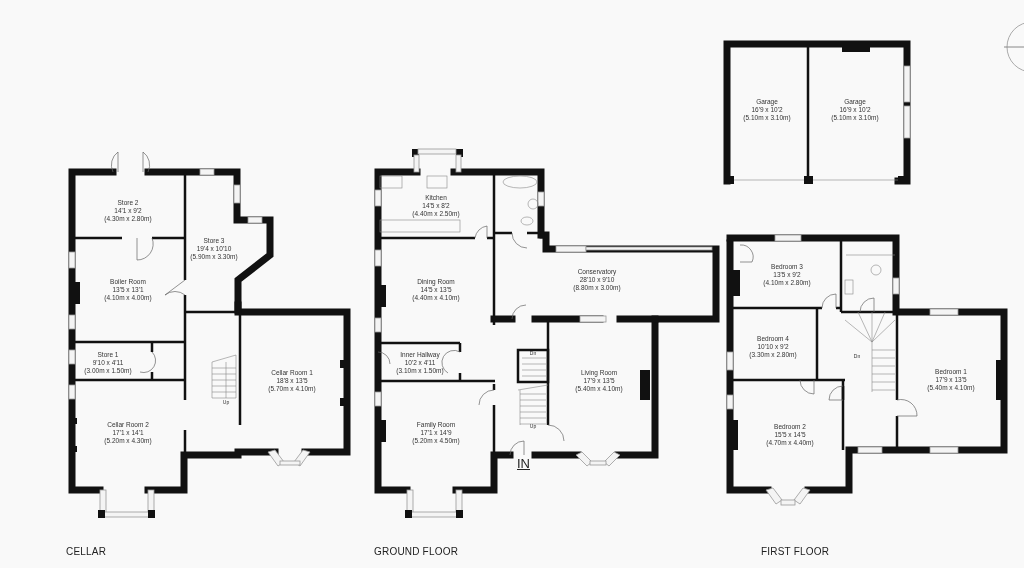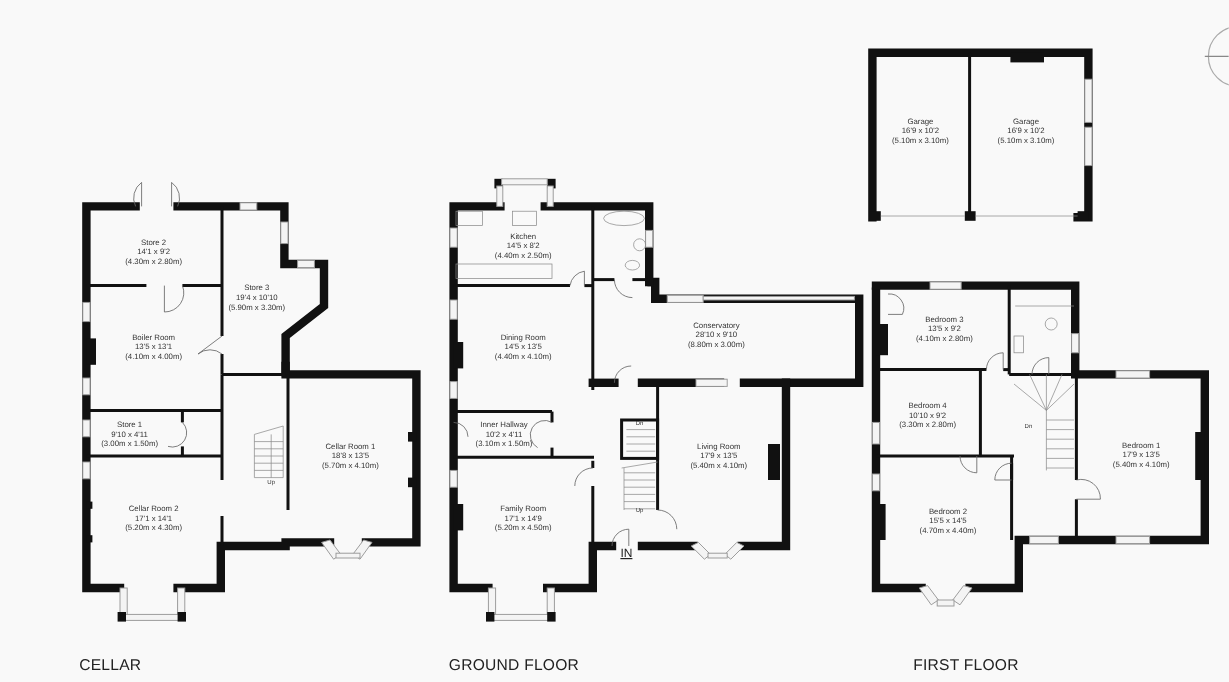--- a/index.html
+++ b/index.html
@@ -2,23 +2,23 @@
 <html><head>
 <meta charset="utf-8">
 <style>
   html, body { margin: 0; padding: 0; background: #f9f9f9; }
   body { width: 1024px; height: 568px; position: relative; overflow: hidden;
          font-family: "Liberation Sans", sans-serif; color: #222; }
   svg#plan { position: absolute; left: 0; top: 0; }
   .room-label { position: absolute; text-align: center; font-size: 6.5px; line-height: 8px;
                 color: #333; white-space: nowrap; transform: translateX(-50%); }
   .room-label span { display: block; }
-  .floor-label { position: absolute; font-size: 13px; letter-spacing: 0.2px; color: #222; }
+  .floor-label { position: absolute; font-size: 10px; letter-spacing: 0.2px; color: #222; }
   .tiny { position: absolute; font-size: 5px; color: #333; transform: translateX(-50%); }
-  .entry { position: absolute; font-size: 10px; color: #222; text-decoration: underline; }
+  .entry { position: absolute; font-size: 13px; color: #222; text-decoration: underline; }
 </style>
 </head>
 <body>
 
 <svg id="plan" width="1024" height="568" viewBox="0 0 1024 568">
   <defs>
     <style>
       .w { fill: none; stroke: #111; stroke-width: 7; stroke-linecap: square; }
       .wt { fill: none; stroke: #111; stroke-width: 2.5; }
       .win { fill: #f4f4f4; stroke: #999; stroke-width: 0.8; }

